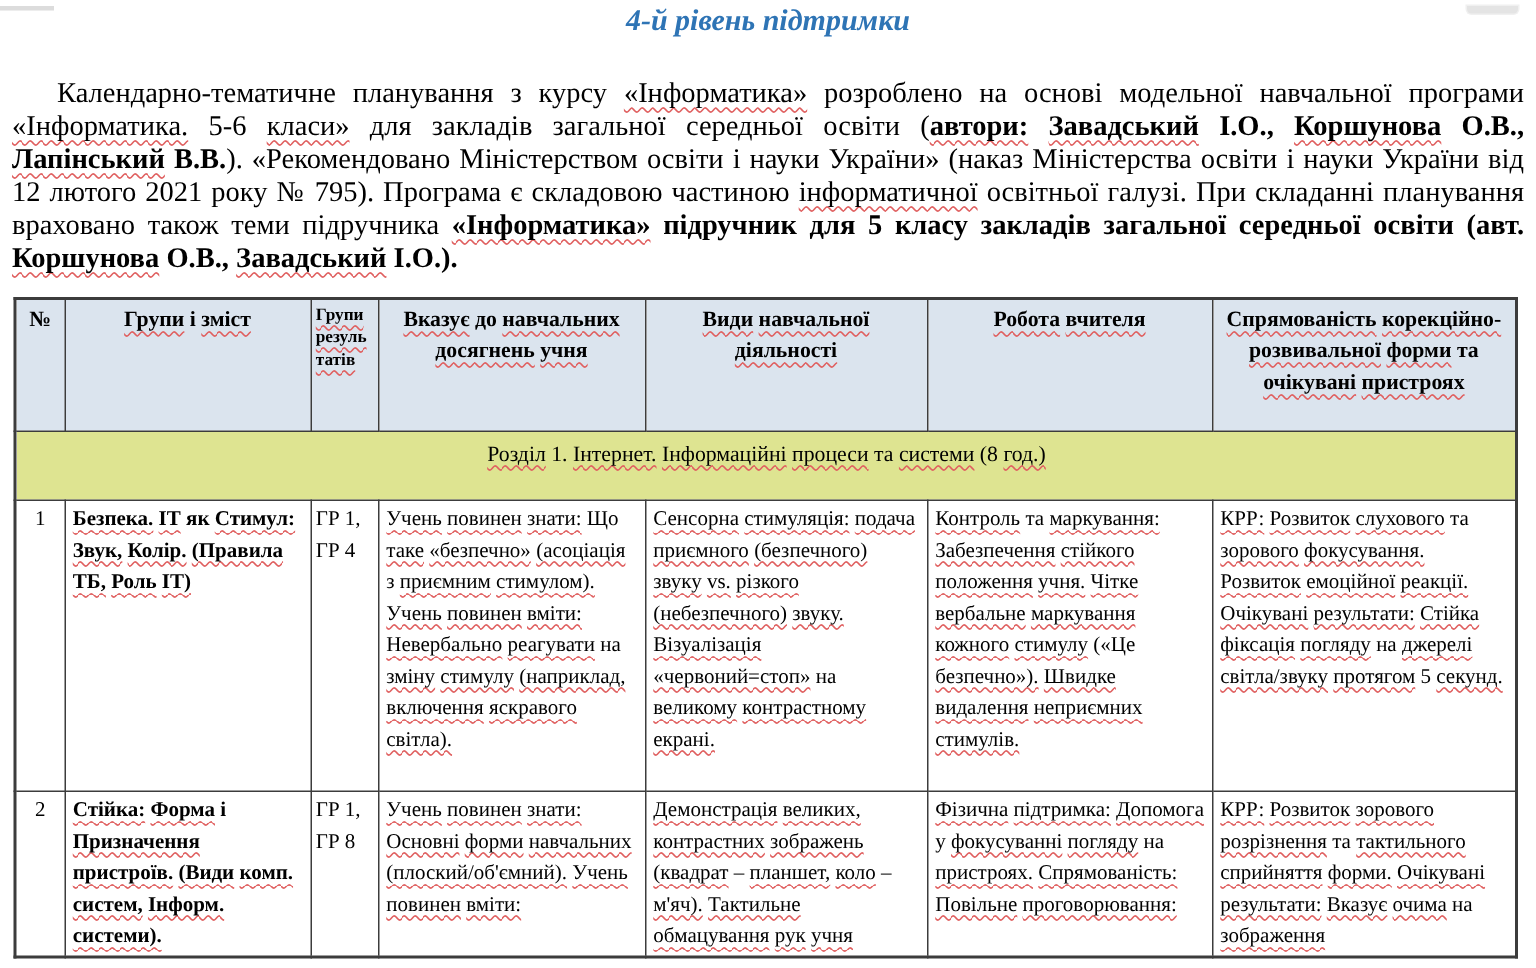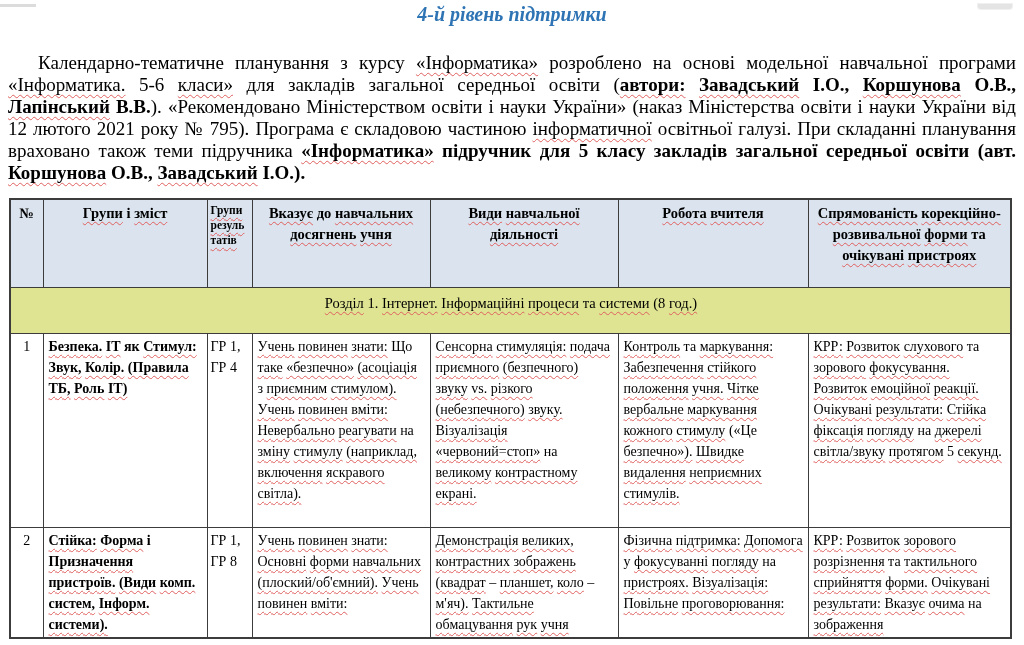--- a/index.html
+++ b/index.html
@@ -78,18 +78,18 @@
         <td><span class="sq">Сенсорна</span> <span class="sq">стимуляція:</span> <span class="sq">подача</span> <span class="sq">приємного</span> <span class="sq">(безпечного)</span> <span class="sq">звуку</span> <span class="sq">vs.</span> <span class="sq">різкого</span> <span class="sq">(небезпечного)</span> <span class="sq">звуку.</span> <span class="sq">Візуалізація</span> <span class="sq">«червоний=стоп»</span> <span>на</span> <span class="sq">великому</span> <span class="sq">контрастному</span> <span class="sq">екрані.</span></td>
         <td><span class="sq">Контроль</span> <span>та</span> <span class="sq">маркування:</span> <span class="sq">Забезпечення</span> <span class="sq">стійкого</span> <span class="sq">положення</span> <span class="sq">учня.</span> <span class="sq">Чітке</span> <span class="sq">вербальне</span> <span class="sq">маркування</span> <span class="sq">кожного</span> <span class="sq">стимулу</span> <span>(«Це</span> <span class="sq">безпечно»).</span> <span class="sq">Швидке</span> <span class="sq">видалення</span> <span class="sq">неприємних</span> <span class="sq">стимулів.</span></td>
         <td><span class="sq">КРР:</span> <span class="sq">Розвиток</span> <span class="sq">слухового</span> <span>та</span> <span class="sq">зорового</span> <span class="sq">фокусування.</span> <span class="sq">Розвиток</span> <span class="sq">емоційної</span> <span class="sq">реакції.</span> <span class="sq">Очікувані</span> <span class="sq">результати:</span> <span class="sq">Стійка</span> <span class="sq">фіксація</span> <span class="sq">погляду</span> <span>на</span> <span class="sq">джерелі</span> <span class="sq">світла/звуку</span> <span class="sq">протягом</span> <span>5</span> <span class="sq">секунд.</span></td>
       </tr>
       <tr class="r2">
         <td class="c-num">2</td>
         <td class="c-topic"><span class="sq">Стійка:</span> <span class="sq">Форма</span> <span>і</span> <span class="sq">Призначення</span> <span class="sq">пристроїв.</span> <span class="sq">(Види</span> <span class="sq">комп.</span> <span class="sq">систем,</span> <span class="sq">Інформ.</span> <span class="sq">системи).</span></td>
         <td class="c-groups">ГР 1, ГР 8</td>
         <td><span class="sq">Учень</span> <span class="sq">повинен</span> <span class="sq">знати:</span> <span class="sq">Основні</span> <span class="sq">форми</span> <span class="sq">навчальних</span> <span class="sq">(плоский/об'ємний).</span> <span class="sq">Учень</span> <span class="sq">повинен</span> <span class="sq">вміти:</span></td>
         <td><span class="sq">Демонстрація</span> <span class="sq">великих,</span> <span class="sq">контрастних</span> <span class="sq">зображень</span> <span class="sq">(квадрат</span> <span>–</span> <span class="sq">планшет,</span> <span class="sq">коло</span> <span>–</span> <span class="sq">м'яч).</span> <span class="sq">Тактильне</span> <span class="sq">обмацування</span> <span class="sq">рук</span> <span class="sq">учня</span></td>
-        <td><span class="sq">Фізична</span> <span class="sq">підтримка:</span> <span class="sq">Допомога</span> <span>у</span> <span class="sq">фокусуванні</span> <span class="sq">погляду</span> <span>на</span> <span class="sq">пристроях.</span> <span class="sq">Візуалізація:</span> <span class="sq">Повільне</span> <span class="sq">проговорювання:</span></td>
+        <td><span class="sq">Фізична</span> <span class="sq">підтримка:</span> <span class="sq">Допомога</span> <span>у</span> <span class="sq">фокусуванні</span> <span class="sq">погляду</span> <span>на</span> <span class="sq">пристроях.</span> <span class="sq">Спрямованість:</span> <span class="sq">Повільне</span> <span class="sq">проговорювання:</span></td>
         <td><span class="sq">КРР:</span> <span class="sq">Розвиток</span> <span class="sq">зорового</span> <span class="sq">розрізнення</span> <span>та</span> <span class="sq">тактильного</span> <span class="sq">сприйняття</span> <span class="sq">форми.</span> <span class="sq">Очікувані</span> <span class="sq">результати:</span> <span class="sq">Вказує</span> <span class="sq">очима</span> <span>на</span> <span class="sq">зображення</span></td>
       </tr>
     </tbody>
   </table>
 </div>
 
 </body></html>

